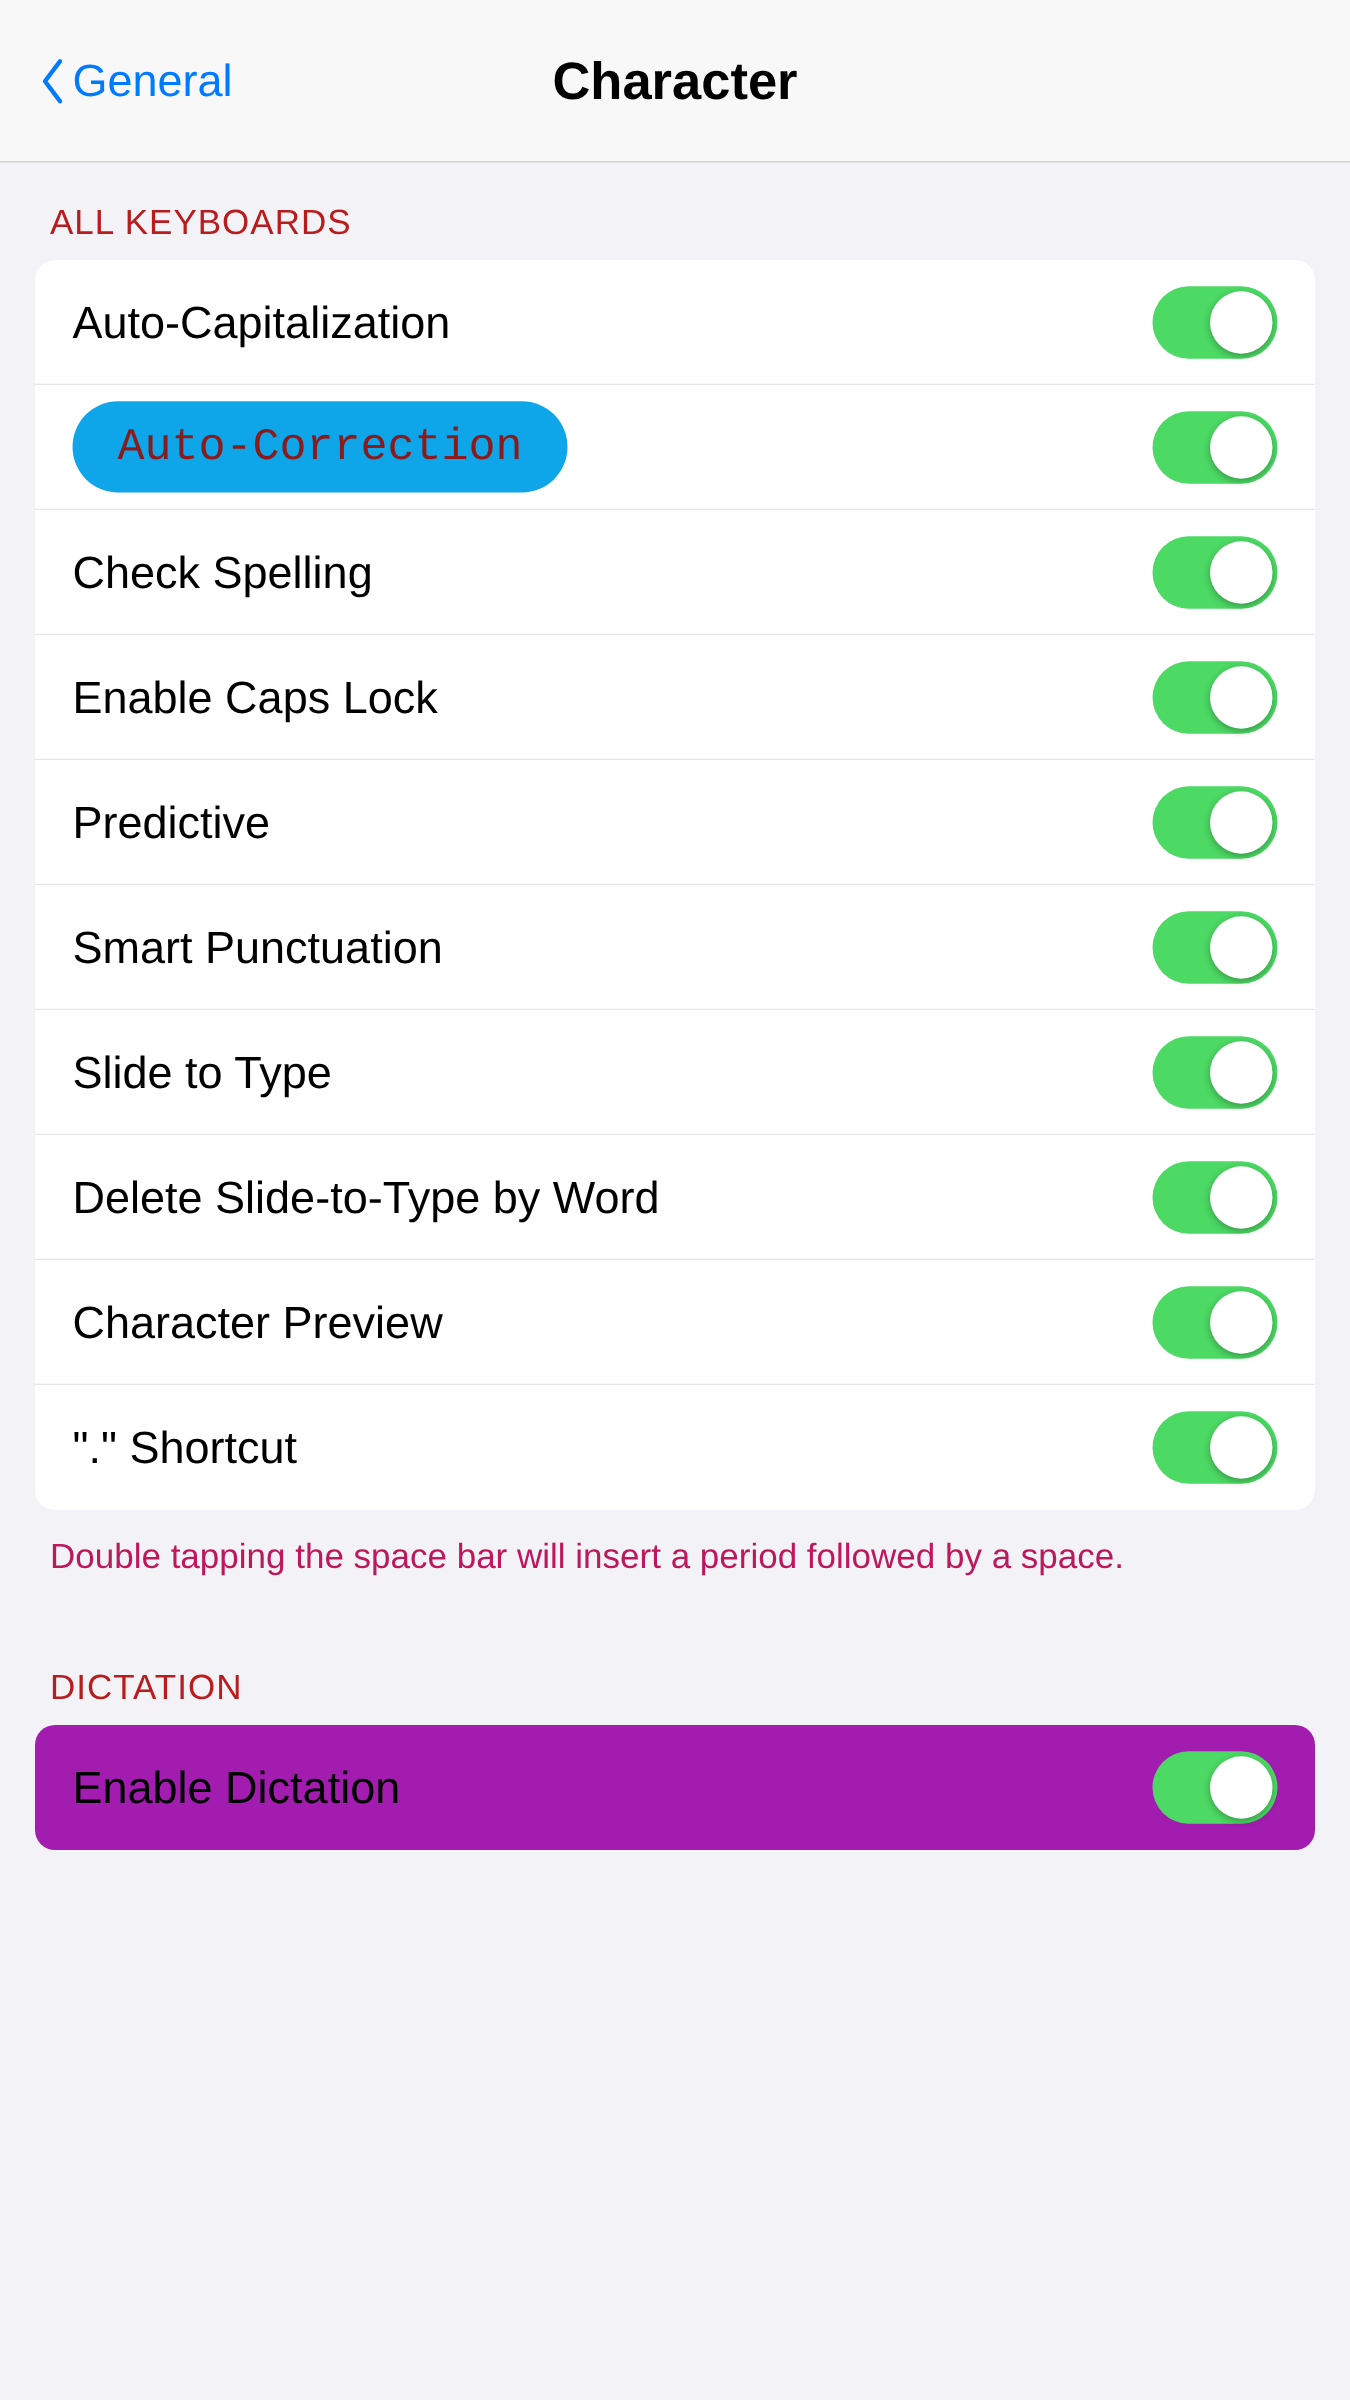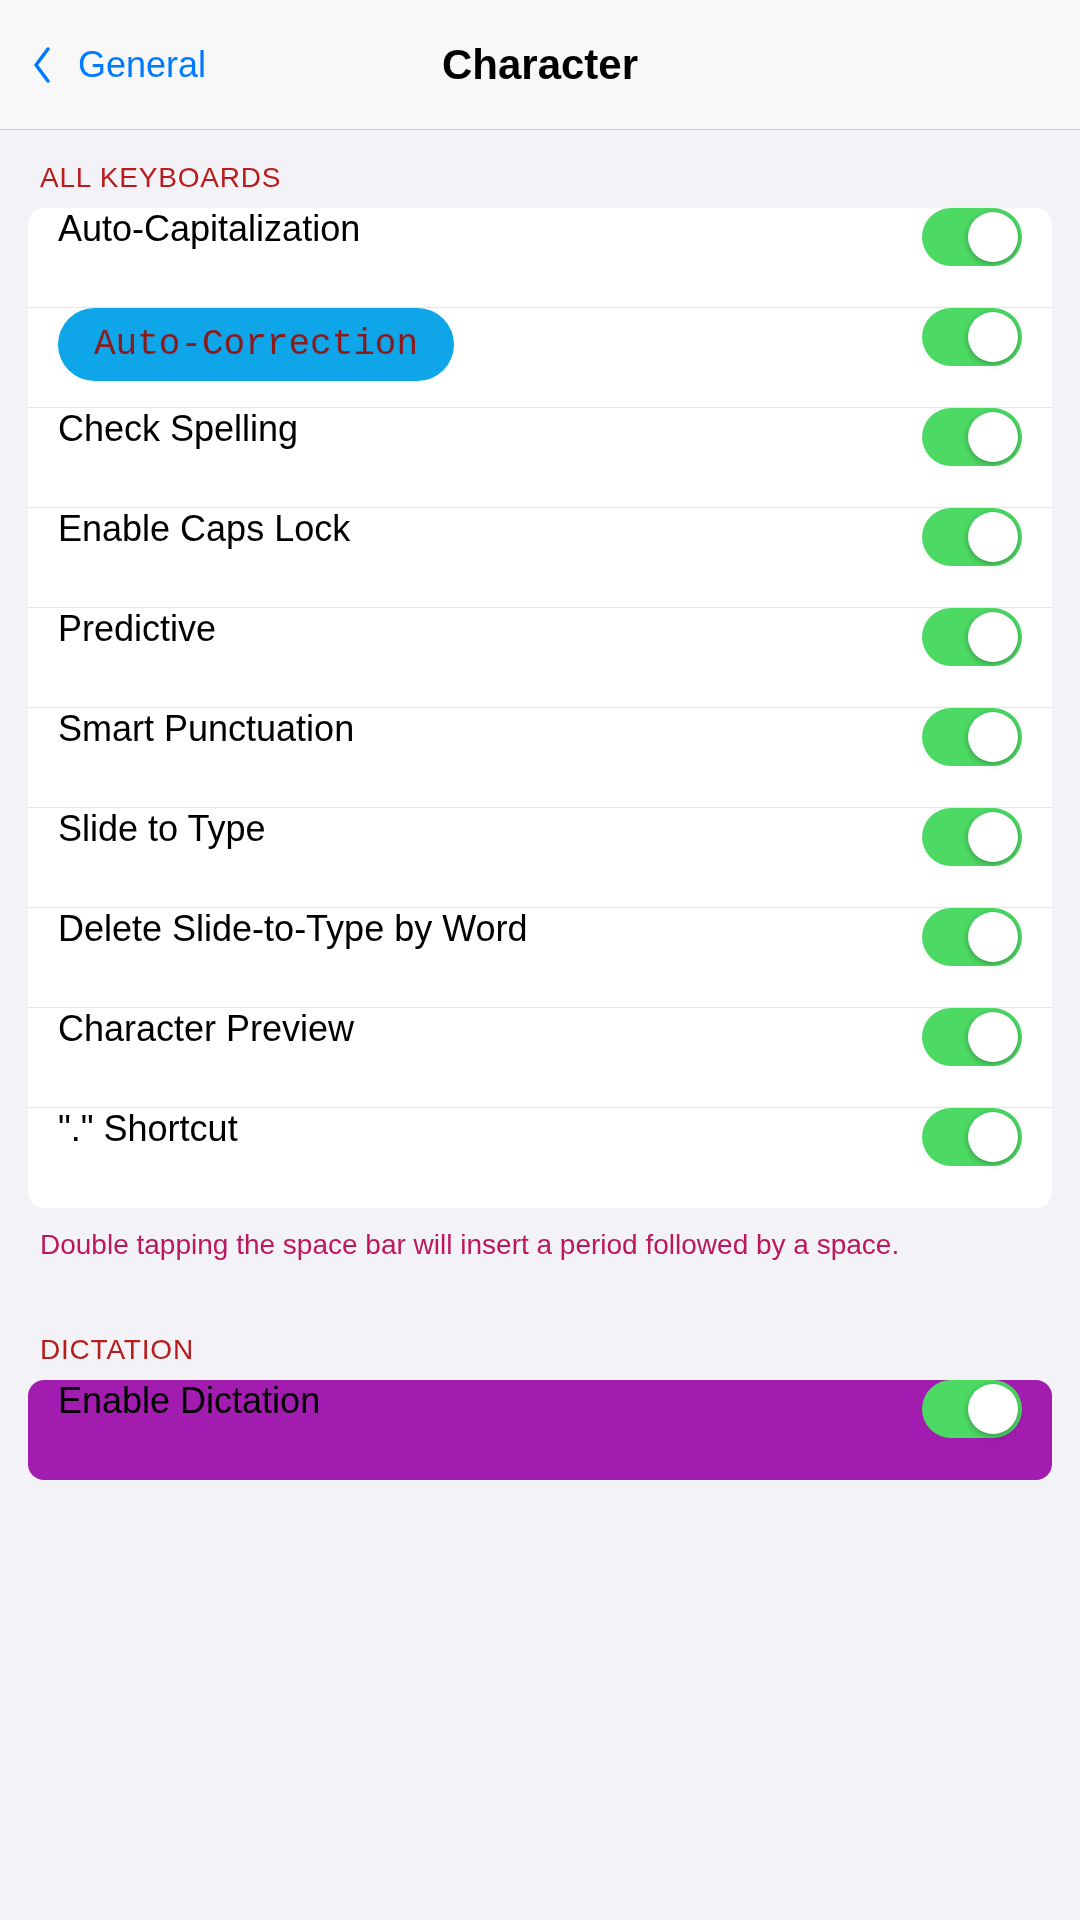--- a/index.html
+++ b/index.html
@@ -26,21 +26,21 @@
     }
 
     .header-back {
       position: absolute;
       left: 30px;
       display: flex;
       align-items: center;
       color: #007aff;
       font-size: 36px;
       cursor: pointer;
-      gap: 24px;
+      gap: 4px;
     }
 
     .chevron-left {
       width: 24px;
       height: 40px;
       display: inline-block;
     }
 
     .header-title {
       font-size: 42px;
@@ -61,21 +61,21 @@
     
     .settings-card {
       background: #fff;
       border-radius: 16px;
       margin: 0 28px;
       overflow: hidden;
     }
 
     .setting-row {
       display: flex;
-      align-items: flex-start;
+      align-items: center;
       justify-content: space-between;
       padding: 0 30px;
       height: 100px;
       border-bottom: 1px solid #e5e5ea;
       position: relative;
     }
 
     .setting-row:last-child {
       border-bottom: none;
     }

